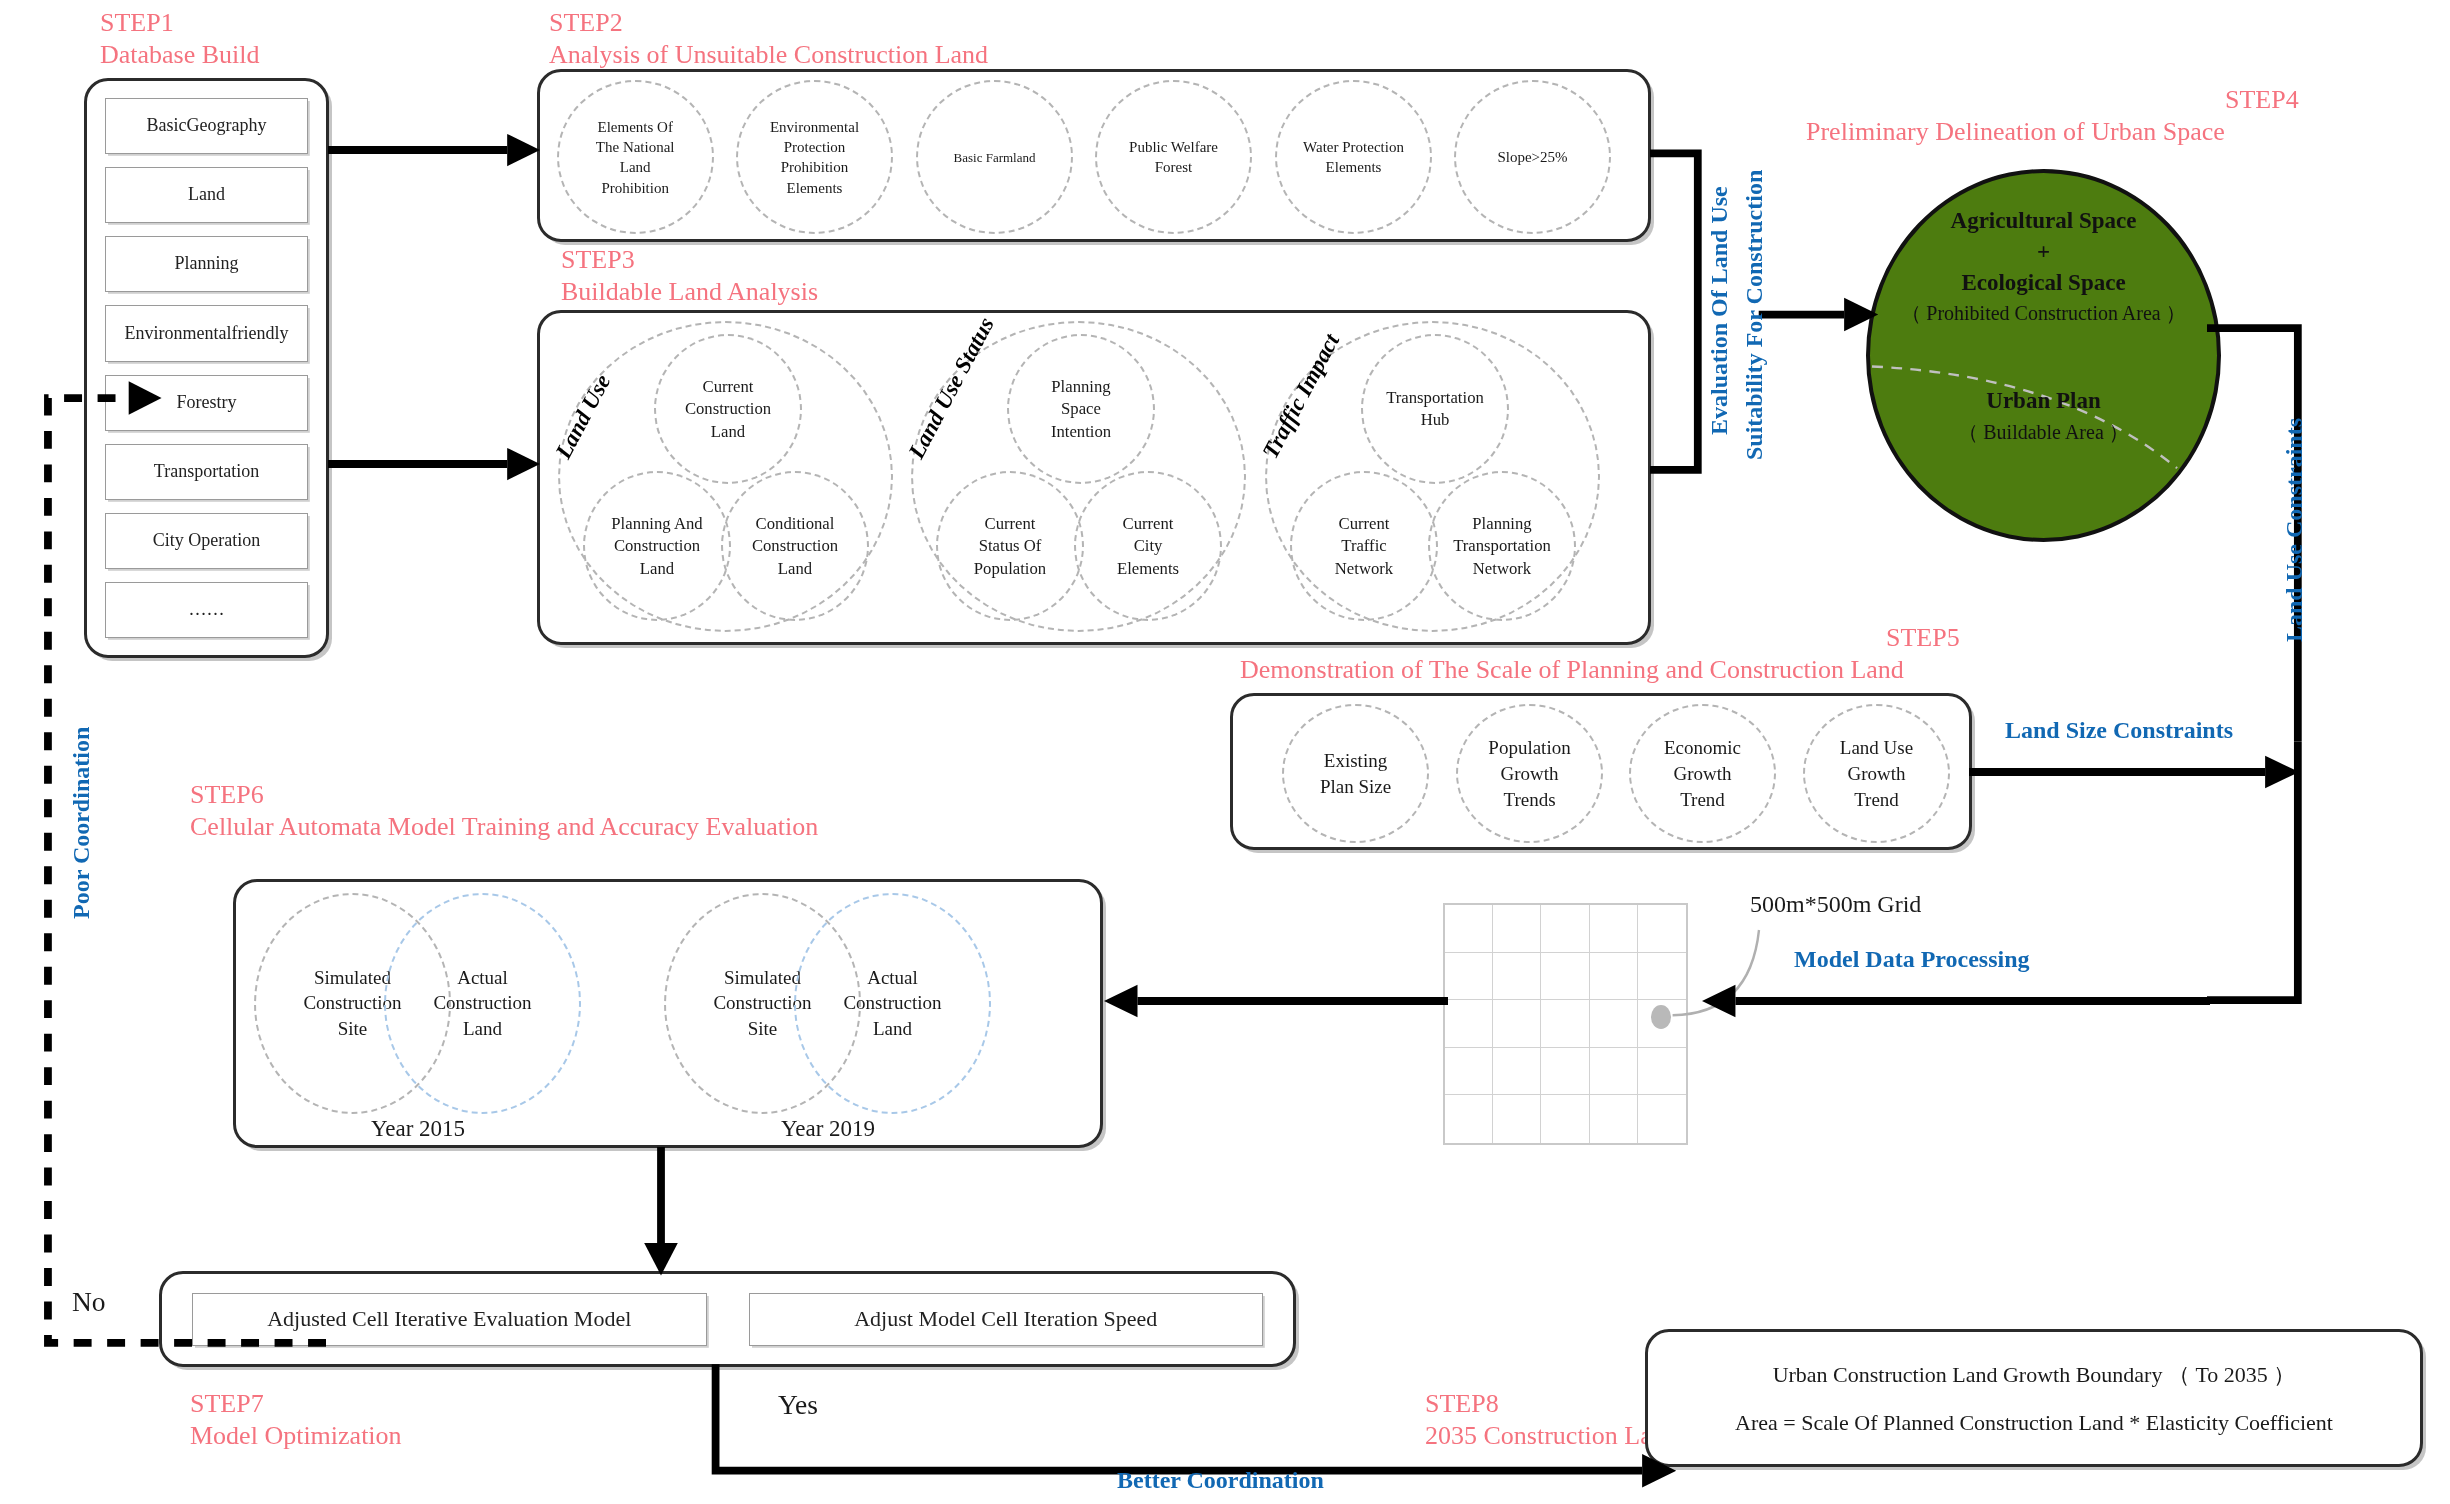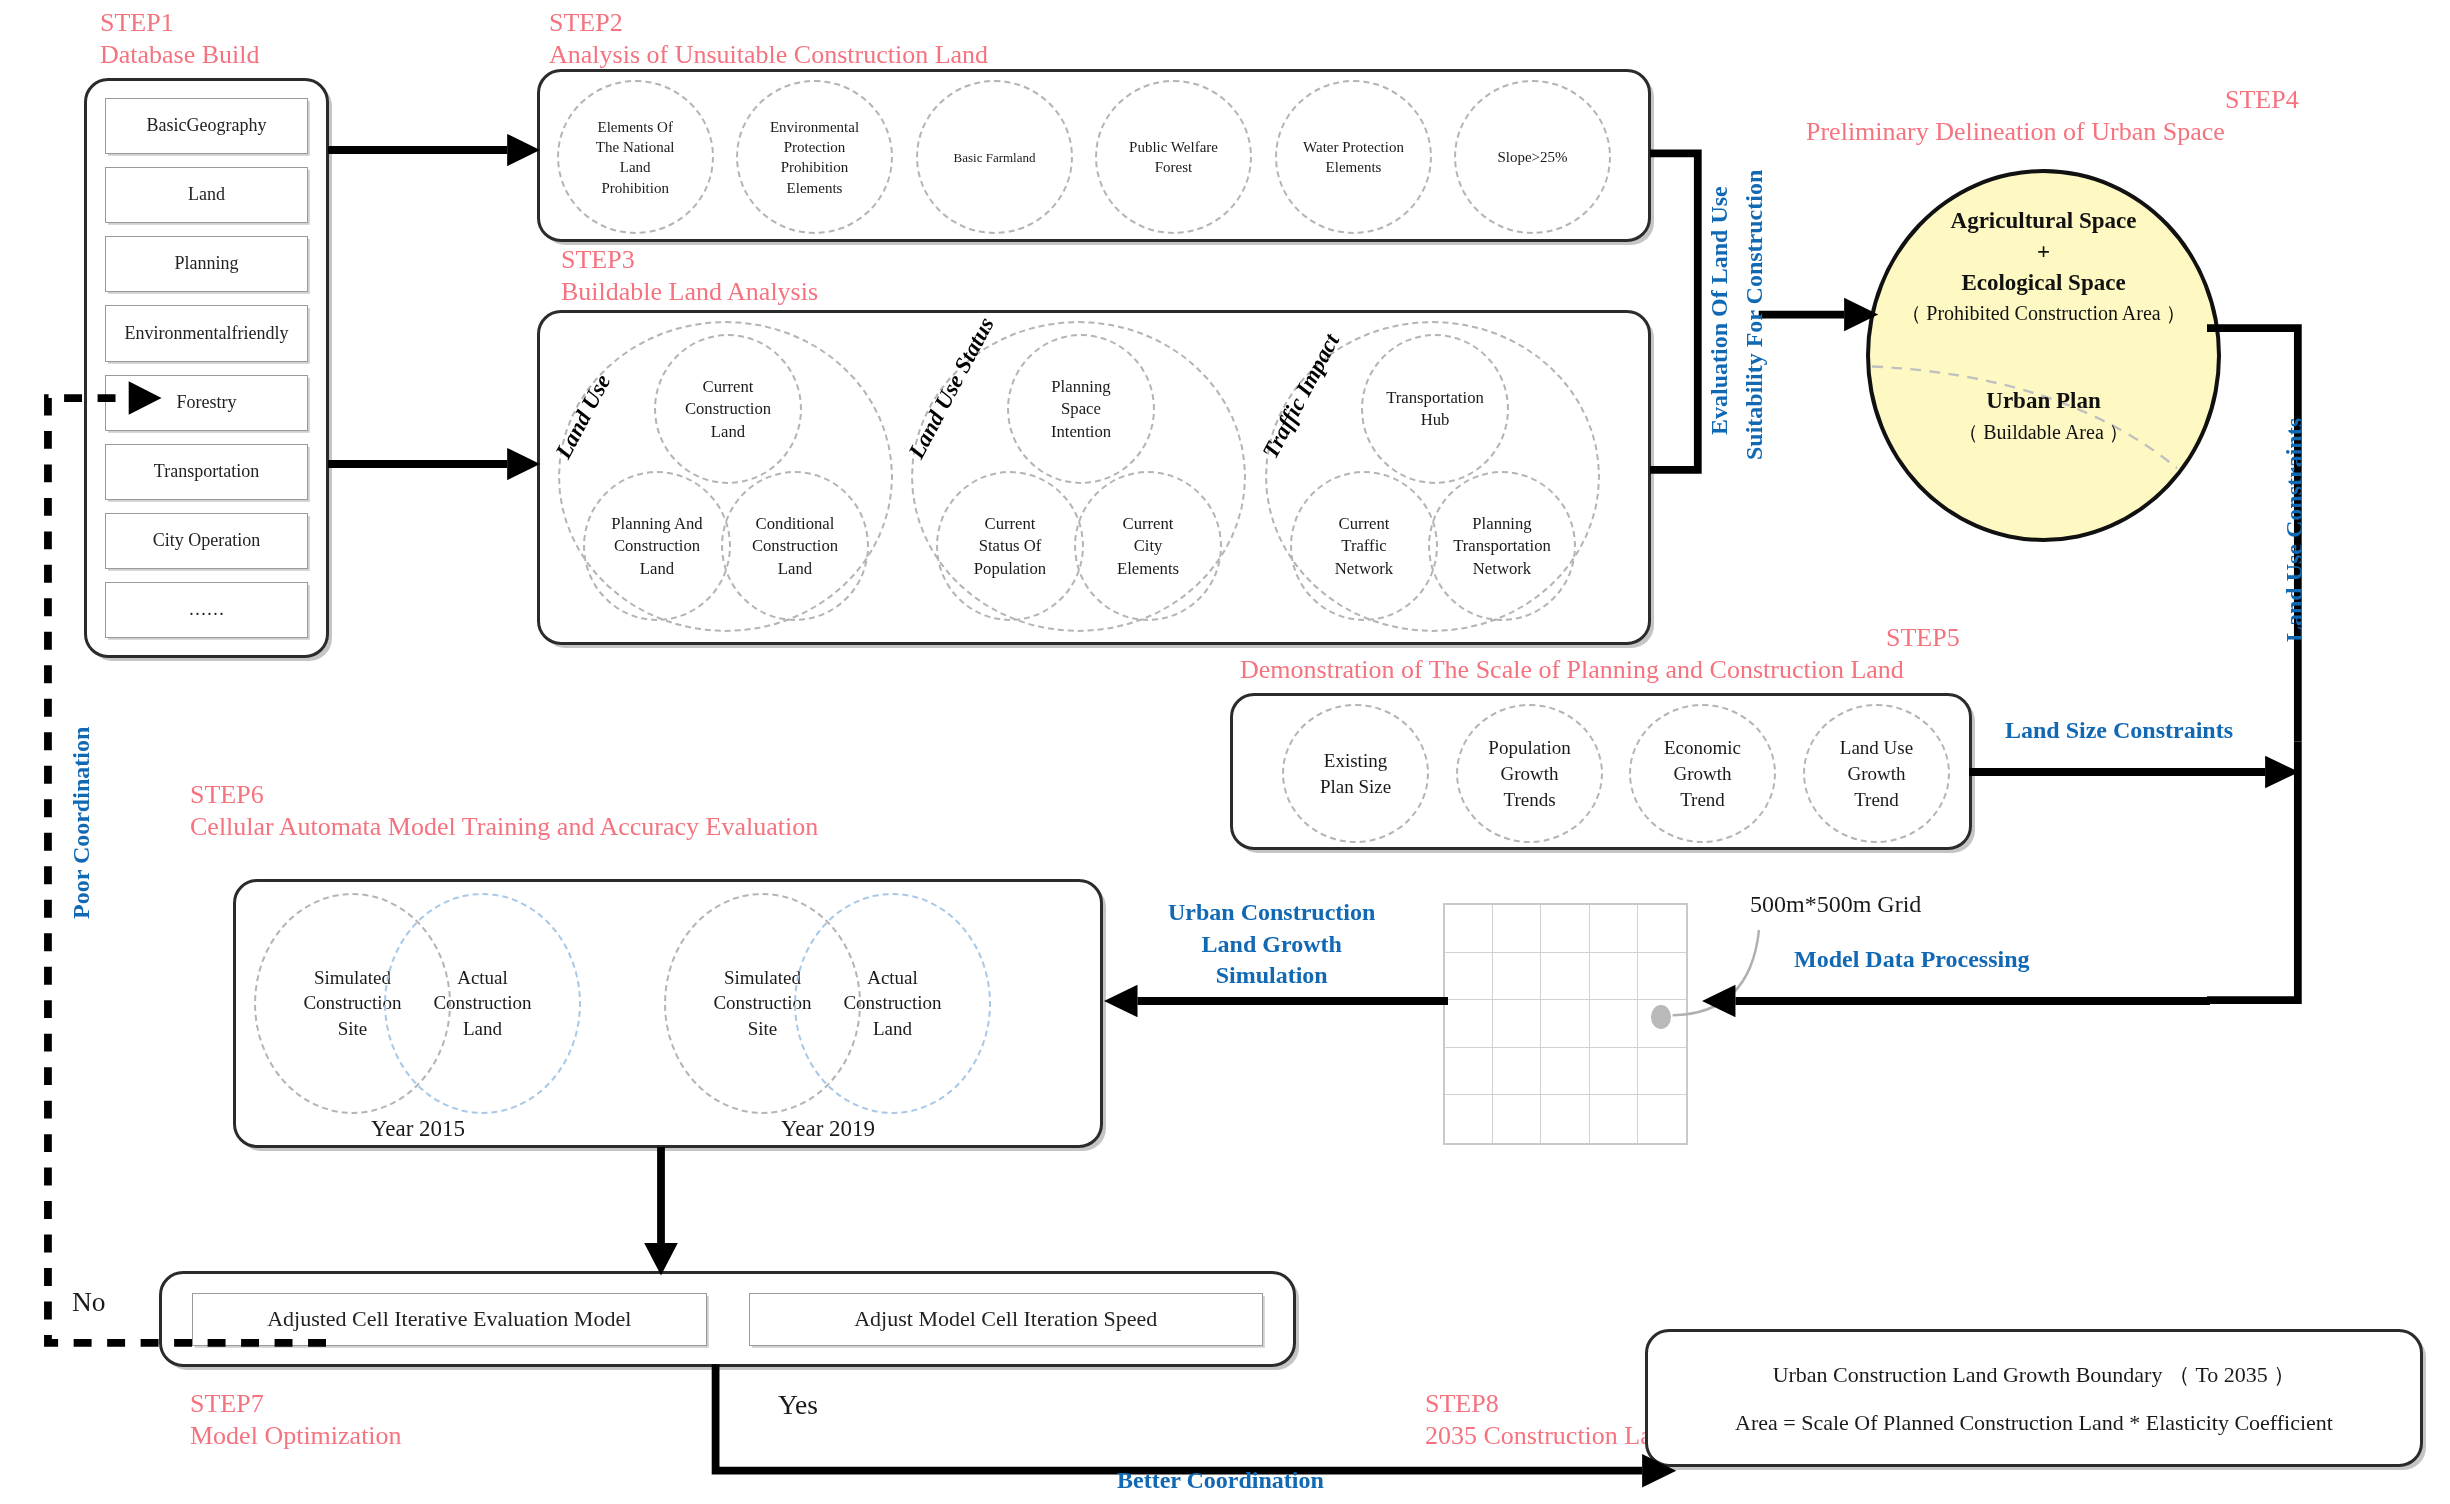--- a/index.html
+++ b/index.html
@@ -163,21 +163,21 @@
             <div>Network</div>
           </div>
         </div>
       </div>
   </div>
 
   <div class="abs step-label" style="left:1806px;top:84px;text-align:left;">
     <div style="margin-left:419px;">STEP4</div>
     <div>Preliminary Delineation of Urban Space</div>
   </div>
-  <div class="abs" style="left:1866px;top:169px;width:347px;height:365px;border:4.2px solid #111;border-radius:50%;background:#fef9c3;">
+  <div class="abs" style="left:1866px;top:169px;width:347px;height:365px;border:4.2px solid #111;border-radius:50%;background:#4d7c0f;">
     <svg width="347" height="365" style="left:-4.2px;top:-4.2px;" viewBox="0 0 580 610">
       <path d="M 10 330 Q 330 345 520 500" stroke="#c0c0c0" stroke-width="4" fill="none" stroke-dasharray="18 14"></path>
     </svg>
     <div style="position:absolute;left:0;top:35px;width:100%;text-align:center;font-size:23px;font-weight:bold;color:#111;">Agricultural Space</div>
     <div style="position:absolute;left:0;top:66px;width:100%;text-align:center;font-size:23px;font-weight:bold;color:#111;">+</div>
     <div style="position:absolute;left:0;top:97px;width:100%;text-align:center;font-size:23px;font-weight:bold;color:#111;">Ecological Space</div>
     <div style="position:absolute;left:0;top:127px;width:100%;text-align:center;font-size:20px;color:#111;">（ Prohibited Construction Area ）</div>
     <div style="position:absolute;left:0;top:215px;width:100%;text-align:center;font-size:23px;font-weight:bold;color:#111;">Urban Plan</div>
     <div style="position:absolute;left:0;top:246px;width:100%;text-align:center;font-size:20px;color:#111;">（ Buildable Area ）</div>
   </div>
@@ -336,25 +336,20 @@
   <svg style="left:1702px;top:980px;width:508px;height:42px;" viewBox="0 0 850 70" width="508" height="42">
     <line x1="56" y1="35" x2="850" y2="35" stroke="#000" stroke-width="13"></line>
     <polygon points="56,8 0,35 56,62" fill="#000"></polygon>
   </svg>
   <div class="abs blue-label" style="left:1794px;top:944px;">Model Data Processing</div>
 
   <svg style="left:1104px;top:980px;width:344px;height:42px;" viewBox="0 0 575 70" width="344" height="42">
     <line x1="56" y1="35" x2="575" y2="35" stroke="#000" stroke-width="13"></line>
     <polygon points="56,8 0,35 56,62" fill="#000"></polygon>
   </svg>
-  <div class="abs blue-label" style="left:1168px;top:897px;text-align:center;line-height:1.32;">
-    <div>Urban Construction</div>
-    <div>Land Growth</div>
-    <div>Simulation</div>
-  </div>
 
   <svg style="left:640px;top:1147px;width:42px;height:129px;" viewBox="0 0 70 215" width="42" height="129">
     <line x1="35" y1="0" x2="35" y2="160" stroke="#000" stroke-width="13"></line>
     <polygon points="7,160 35,214 63,160" fill="#000"></polygon>
   </svg>
 
   <svg style="left:33px;top:344px;width:293px;height:1011px;" viewBox="0 0 490 1690" width="293" height="1011">
     <polyline points="490,1670 25,1670 25,90 160,90" stroke="#000" stroke-width="13" fill="none" stroke-dasharray="30 26"></polyline>
     <polygon points="160,62 215,90 160,118" fill="#000"></polygon>
   </svg>

